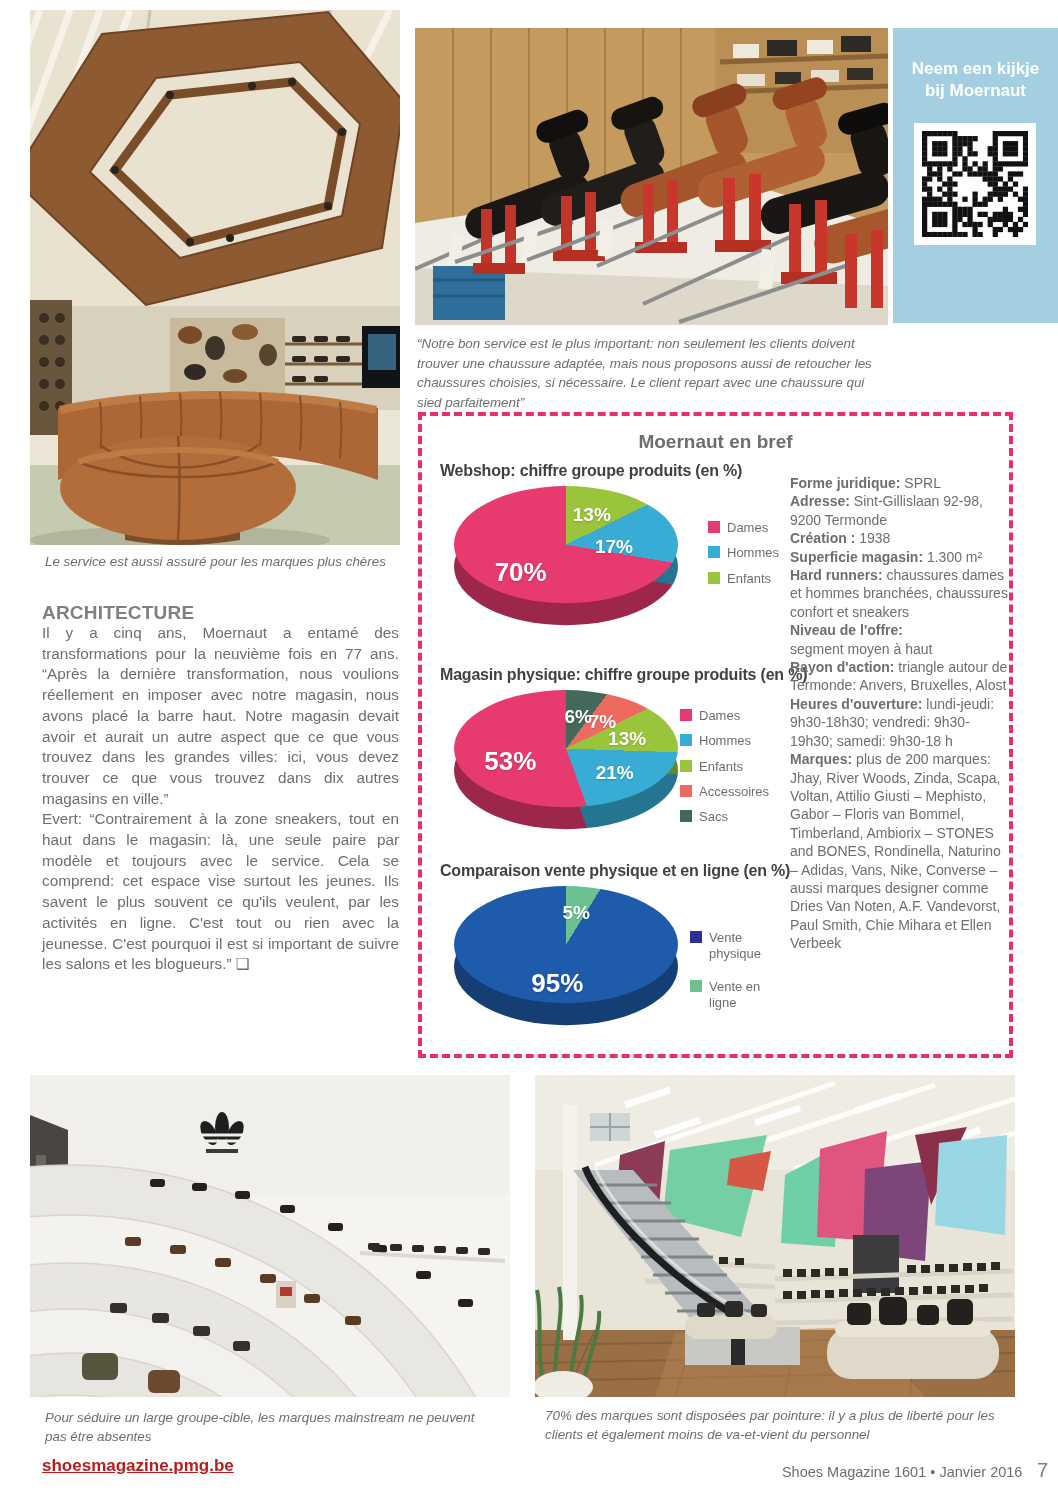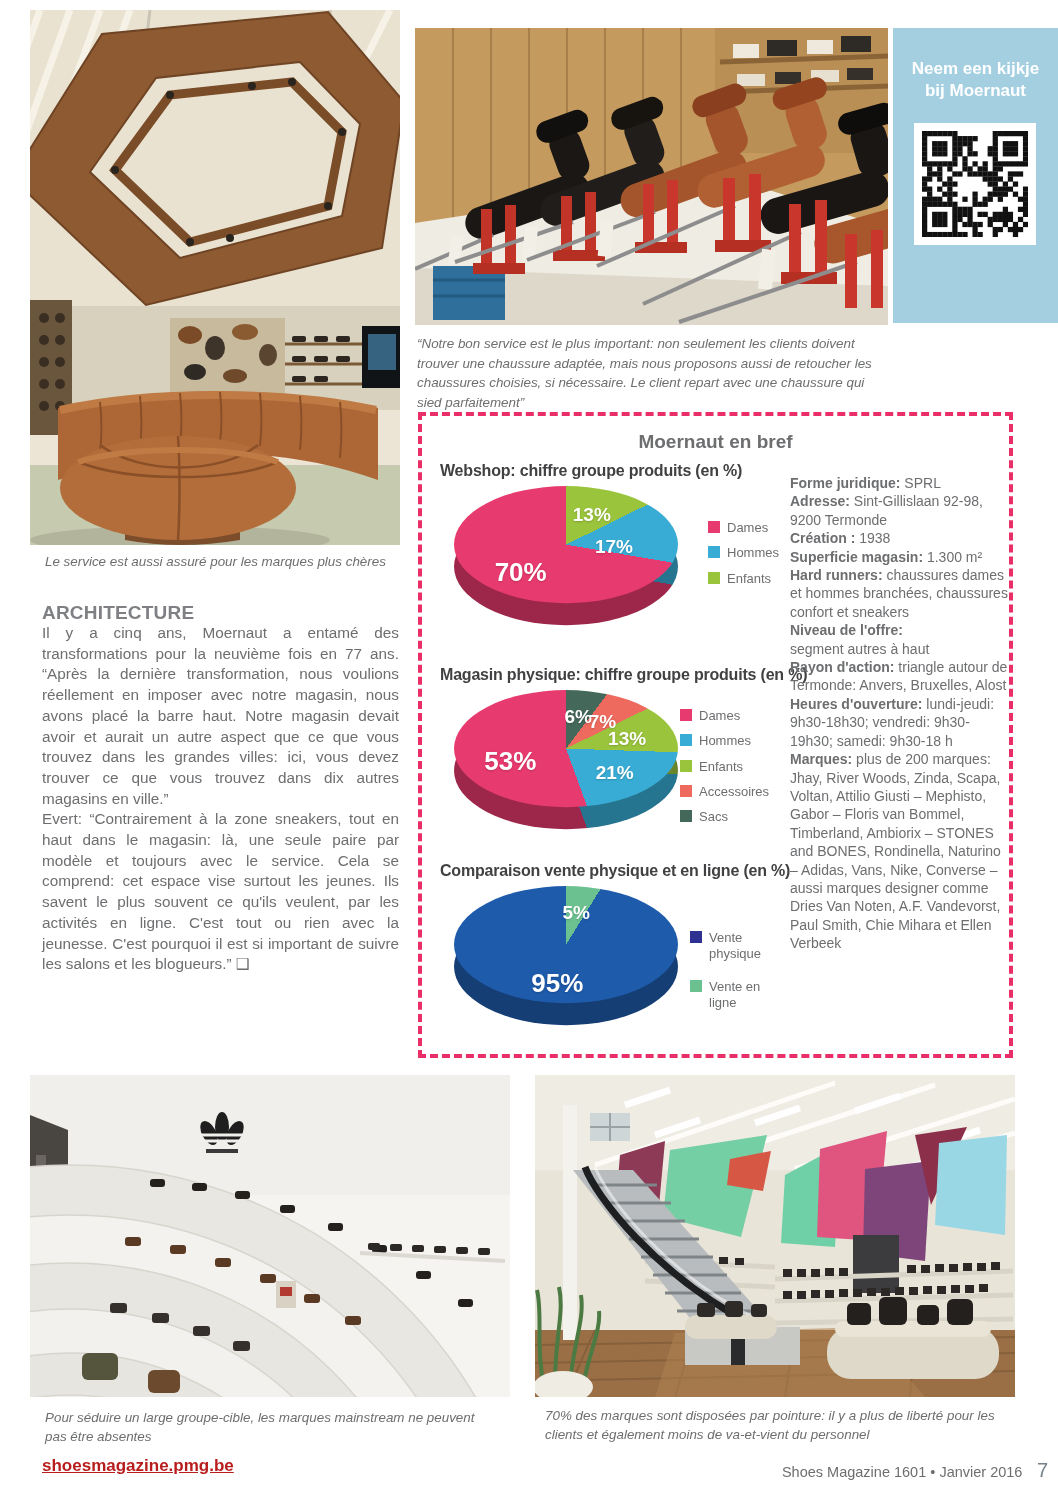--- a/index.html
+++ b/index.html
@@ -610,21 +610,21 @@
         </div>
       </div>
   </section>
 
   <div id="facts">
       <div class="fact"><b>Forme juridique:</b><span> SPRL</span></div>
       <div class="fact"><b>Adresse:</b><span> Sint-Gillislaan 92-98, 9200 Termonde</span></div>
       <div class="fact"><b>Création :</b><span> 1938</span></div>
       <div class="fact"><b>Superficie magasin:</b><span> 1.300 m²</span></div>
       <div class="fact"><b>Hard runners:</b><span> chaussures dames et hommes branchées, chaussures confort et sneakers</span></div>
-      <div class="fact"><b class="blk">Niveau de l'offre:</b><span>segment autres à haut</span></div>
+      <div class="fact"><b class="blk">Niveau de l'offre:</b><span>segment moyen à haut</span></div>
       <div class="fact"><b>Rayon d'action:</b><span> triangle autour de Termonde: Anvers, Bruxelles, Alost</span></div>
       <div class="fact"><b>Heures d'ouverture:</b><span> lundi-jeudi: 9h30-18h30; vendredi: 9h30-19h30; samedi: 9h30-18 h</span></div>
       <div class="fact"><b>Marques:</b><span> plus de 200 marques: Jhay, River Woods, Zinda, Scapa, Voltan, Attilio Giusti – Mephisto, Gabor – Floris van Bommel, Timberland, Ambiorix – STONES and BONES, Rondinella, Naturino – Adidas, Vans, Nike, Converse – aussi marques designer comme Dries Van Noten, A.F. Vandevorst, Paul Smith, Chie Mihara et Ellen Verbeek</span></div>
     </div>
 </div>
 
 <div id="caption-service" class="photo-caption">Le service est aussi assuré pour les marques plus chères</div>
 <h2 id="arch-heading">ARCHITECTURE</h2>
 <div id="article-body">
     <p>Il y a cinq ans, Moernaut a entamé des transformations pour la neuvième fois en 77 ans. “Après la dernière transformation, nous voulions réellement en imposer avec notre magasin, nous avons placé la barre haut. Notre magasin devait avoir et aurait un autre aspect que ce que vous trouvez dans les grandes villes: ici, vous devez trouver ce que vous trouvez dans dix autres magasins en ville.”</p>

